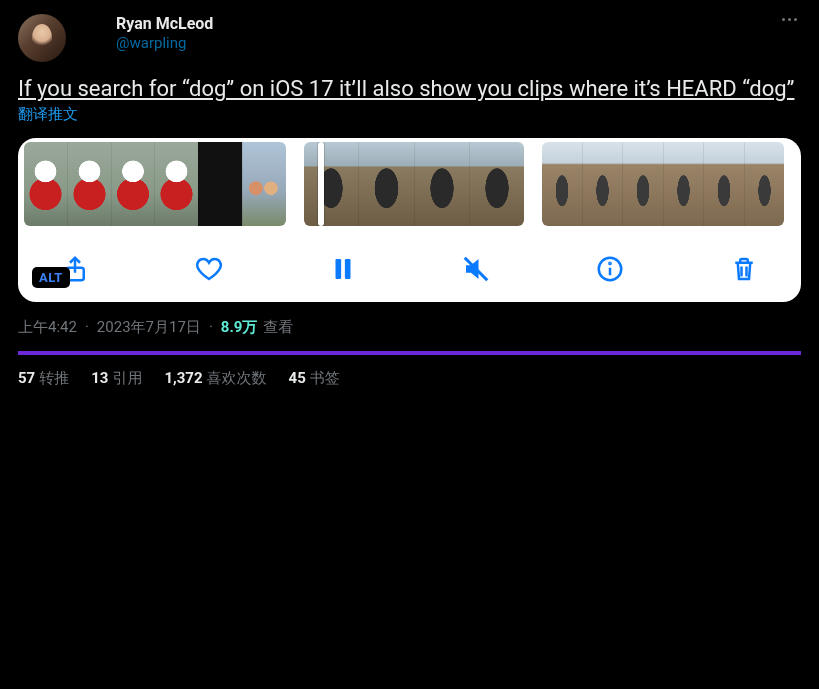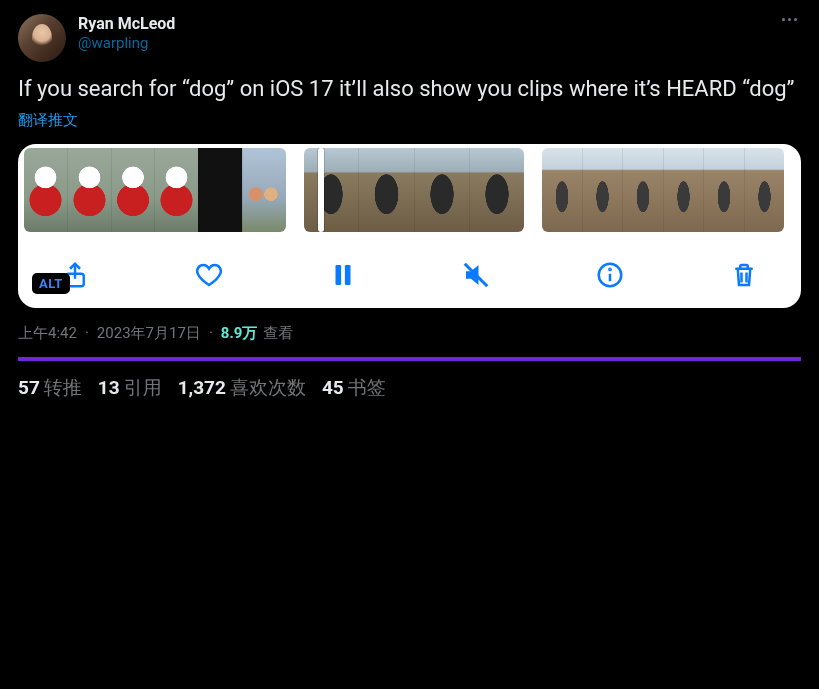--- a/index.html
+++ b/index.html
@@ -31,42 +31,42 @@
     position: relative;
   }
   .avatar::after{
     content:"";
     position:absolute;
     left:14px; top:10px;
     width:20px; height:28px;
     background: radial-gradient(circle at 50% 30%, #e8c8a8 0%, #d8b090 40%, transparent 60%);
     border-radius: 50% 50% 40% 40%;
   }
-  .name-block { line-height: 1.25; }
+  .name-block { line-height: 1.25; margin-left: 38px; }
   .display-name { font-weight: 700; font-size: 16px; color: #e7e9ea; }
   .handle { color: #0369a1; font-size: 15px; }
   .more-btn {
     position: absolute;
     right: 0;
     top: 0;
     color: #71767b;
     cursor: pointer;
     padding: 4px;
     display: flex;
     gap: 3px;
   }
   .more-btn span {
     width: 3px; height: 3px; background: #71767b; border-radius: 50%;
   }
   .tweet-text {
     font-size: 22px;
     line-height: 1.35;
     color: #e7e9ea;
-    margin-bottom: 6px;
     font-weight: 400;
+    text-decoration: underline;
   }
   .translate-link {
     color: #1d9bf0;
     font-size: 15px;
     cursor: pointer;
     display: inline-block;
     margin-bottom: 14px;
   }
   .media-card {
     background: #fff;
@@ -199,23 +199,23 @@
     color: #71767b;
     font-size: 15px;
     margin-top: 16px;
     padding-bottom: 14px;
     border-bottom: 4px solid #6d28d9;
   }
   .meta-row .dot { padding: 0 2px; }
   .meta-row .views-count { color: #5eead4; font-weight: 700; }
   .stats-row {
     display: flex;
-    gap: 16px;
+    gap: 22px;
     padding-top: 14px;
-    font-size: 19px;
+    font-size: 15px;
     color: #71767b;
   }
   .stat .num { color: #e7e9ea; font-weight: 700; margin-right: 4px; }
 </style>
 </head>
 <body>
 
 <div class="tweet">
 
   <div class="header">

